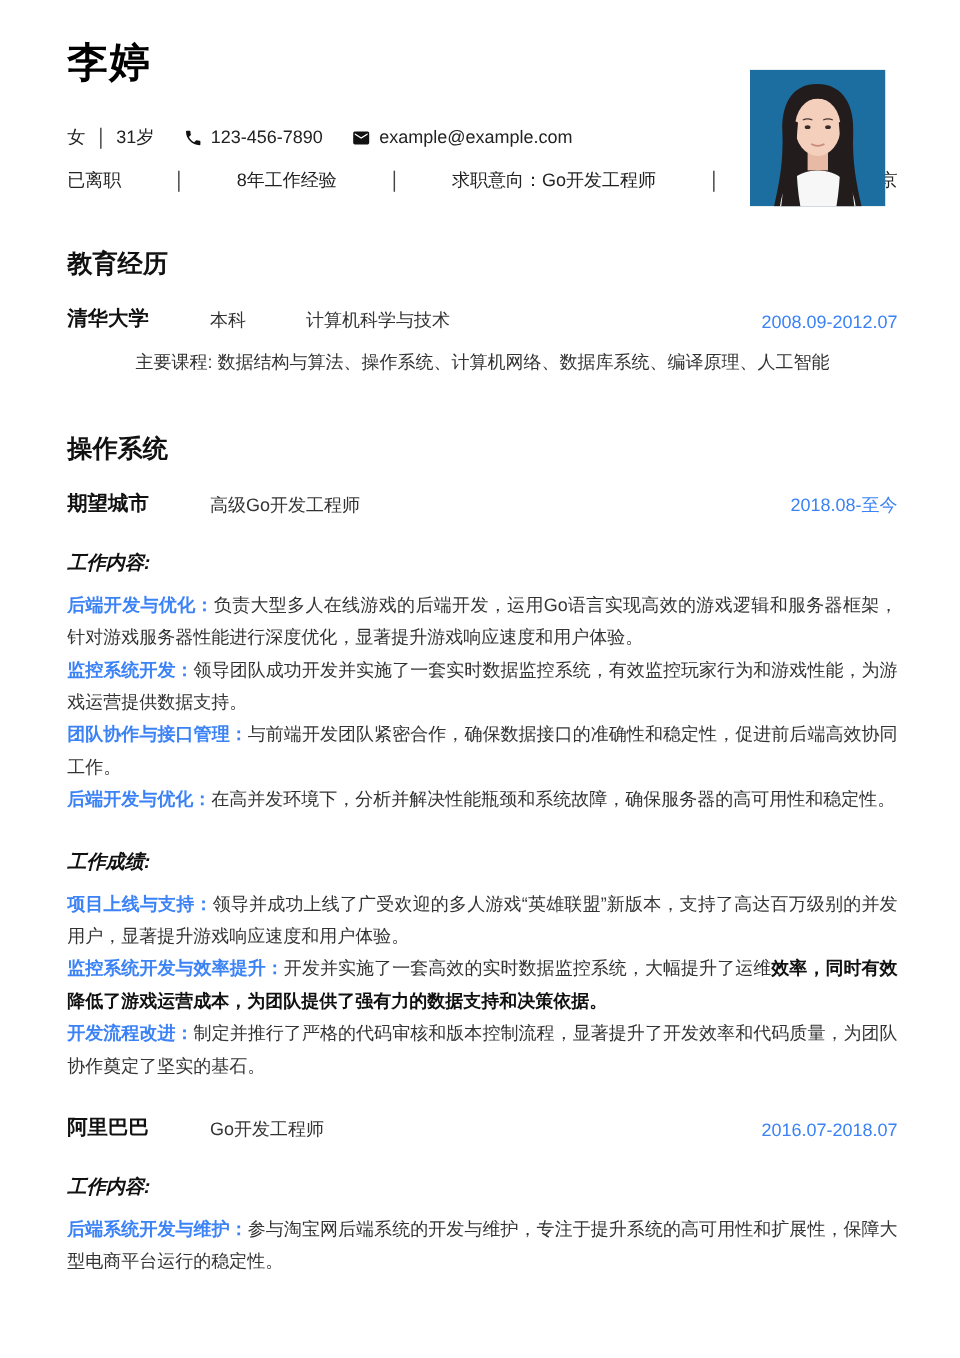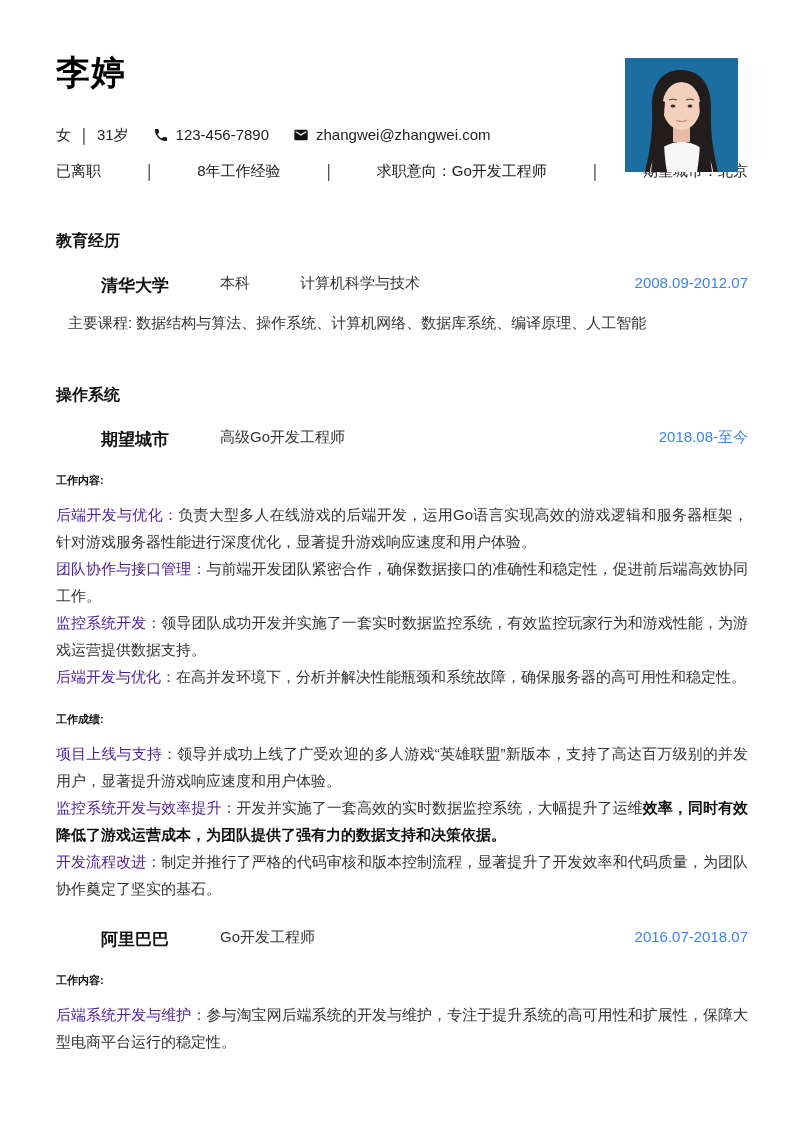--- a/index.html
+++ b/index.html
@@ -1,49 +1,49 @@
 <!DOCTYPE html>
 <html><head>
 <meta charset="utf-8">
 <style>
   html,body{margin:0;padding:0;background:#ffffff;}
   body{
     width:800px;height:1132px;overflow:hidden;position:relative;
     font-family:"Liberation Sans","DejaVu Sans",sans-serif;
     color:#333333;
   }
-  .page{position:relative;box-sizing:border-box;width:800px;height:1132px;padding:52px 52px 0 56px;}
+  .page{position:relative;box-sizing:border-box;width:800px;height:1132px;padding:32px 52px 0 56px;}
 
   
   .name{margin:0;font-size:34px;line-height:40px;font-weight:800;color:#000;letter-spacing:1px;}
   .contact-row{margin-top:32px;font-size:15px;line-height:22px;color:#222;display:flex;align-items:center;}
   .summary-row{margin-top:14px;font-size:15px;line-height:22px;color:#222;display:flex;align-items:center;justify-content:space-between;}
   .sep{margin:0 11px;color:#444;font-size:15px;transform:scaleY(1.25);display:inline-block;}
   .icon{display:inline-flex;align-items:center;margin:0 7px 0 24px;}
   .icon svg{width:16px;height:16px;fill:#111;}
   .photo{
     position:absolute;left:625px;top:58px;width:113px;height:114px;overflow:hidden;
   }
   .photo svg{display:block;width:113px;height:114px;}
 
   
-  .section-title{font-size:16px;line-height:26px;font-weight:800;color:#111;margin:46px 0 0 0;}
+  .section-title{font-size:21px;line-height:26px;font-weight:800;color:#111;margin:46px 0 0 0;}
   .entry{margin-top:0;}
-  .entry-head{display:flex;align-items:flex-start;margin-top:20px;font-size:15px;color:#333;margin-left:45px;}
+  .entry-head{display:flex;align-items:flex-end;margin-top:20px;font-size:15px;color:#333;}
   .entry-head .org{width:119px;font-size:17px;font-weight:800;color:#111;flex:0 0 auto;}
   .entry-head .degree{width:80px;flex:0 0 auto;}
   .entry-head .role{flex:1 1 auto;}
   .entry-head .date{flex:0 0 auto;margin-left:auto;color:#3b82f6;}
-  .detail-line{margin:12px;font-size:15px;line-height:27px;color:#333;}
+  .detail-line{margin:2px;font-size:15px;line-height:27px;color:#333;text-align:center;}
   .edu-details{margin-top:12px;}
 
-  .block-label{font-size:11px;font-weight:800;color:#111;margin:17px 0 0 0;line-height:24px;}
+  .block-label{font-size:16px;font-weight:800;color:#111;margin:27px 0 0 0;line-height:24px;font-style:italic;}
   .items{margin-top:9px;}
   .item{margin:0;font-size:15px;line-height:27px;color:#333;text-align:justify;}
-  .item .lead{font-weight:400;color:#4c1d95;}
+  .item .lead{font-weight:700;color:#3b82f6;}
   .item .tail{font-weight:800;color:#111;}
 </style>
 </head>
 <body>
 
 <div class="page">
 
   <div class="photo">
     <svg viewBox="0 0 113 114" xmlns="http://www.w3.org/2000/svg">
       <rect x="0" y="0" width="113" height="114" fill="#1b6e9f"></rect>
@@ -79,21 +79,21 @@
       <svg viewBox="0 0 24 24">
           <path d="M6.62 10.79c1.44 2.83 3.76 5.14 6.59 6.59l2.2-2.2c.27-.27.67-.36 1.02-.24 1.12.37 2.33.57 3.57.57.55 0 1 .45 1 1V20c0 .55-.45 1-1 1-9.39 0-17-7.61-17-17 0-.55.45-1 1-1h3.5c.55 0 1 .45 1 1 0 1.25.2 2.45.57 3.57.11.35.03.74-.25 1.02l-2.2 2.2z"></path>
         </svg>
     </span>
     <span>123-456-7890</span>
     <span class="icon">
       <svg viewBox="0 0 24 24">
           <path d="M20 4H4c-1.1 0-1.99.9-1.99 2L2 18c0 1.1.9 2 2 2h16c1.1 0 2-.9 2-2V6c0-1.1-.9-2-2-2zm0 4l-8 5-8-5V6l8 5 8-5v2z"></path>
         </svg>
     </span>
-    <span>zhangwei@zhangwei.com</span>
+    <span>example@example.com</span>
   </div>
 
   <div class="summary-row">
     <span>已离职</span>
     <span class="sep">|</span>
     <span>8年工作经验</span>
     <span class="sep">|</span>
     <span>求职意向：Go开发工程师</span>
     <span class="sep">|</span>
     <span>期望城市：北京</span>
@@ -118,22 +118,22 @@
     <div class="entry-head">
       <span class="org">期望城市</span>
       <span class="role">高级Go开发工程师</span>
       <span class="date">2018.08-至今</span>
     </div>
 
     <div class="block">
       <div class="block-label">工作内容:</div>
       <div class="items">
         <p class="item"><span class="lead">后端开发与优化：</span><span>负责大型多人在线游戏的后端开发，运用Go语言实现高效的游戏逻辑和服务器框架，针对游戏服务器性能进行深度优化，显著提升游戏响应速度和用户体验。</span></p>
+        <p class="item"><span class="lead">监控系统开发：</span><span>领导团队成功开发并实施了一套实时数据监控系统，有效监控玩家行为和游戏性能，为游戏运营提供数据支持。</span></p>
         <p class="item"><span class="lead">团队协作与接口管理：</span><span>与前端开发团队紧密合作，确保数据接口的准确性和稳定性，促进前后端高效协同工作。</span></p>
-        <p class="item"><span class="lead">监控系统开发：</span><span>领导团队成功开发并实施了一套实时数据监控系统，有效监控玩家行为和游戏性能，为游戏运营提供数据支持。</span></p>
         <p class="item"><span class="lead">后端开发与优化：</span><span>在高并发环境下，分析并解决性能瓶颈和系统故障，确保服务器的高可用性和稳定性。</span></p>
       </div>
     </div>
 
     <div class="block">
       <div class="block-label">工作成绩:</div>
       <div class="items">
         <p class="item"><span class="lead">项目上线与支持：</span><span>领导并成功上线了广受欢迎的多人游戏“英雄联盟”新版本，支持了高达百万级别的并发用户，显著提升游戏响应速度和用户体验。</span></p>
         <p class="item"><span class="lead">监控系统开发与效率提升：</span><span>开发并实施了一套高效的实时数据监控系统，大幅提升了运维</span><span class="tail">效率，同时有效降低了游戏运营成本，为团队提供了强有力的数据支持和决策依据。</span></p>
         <p class="item"><span class="lead">开发流程改进：</span><span>制定并推行了严格的代码审核和版本控制流程，显著提升了开发效率和代码质量，为团队协作奠定了坚实的基石。</span></p>

